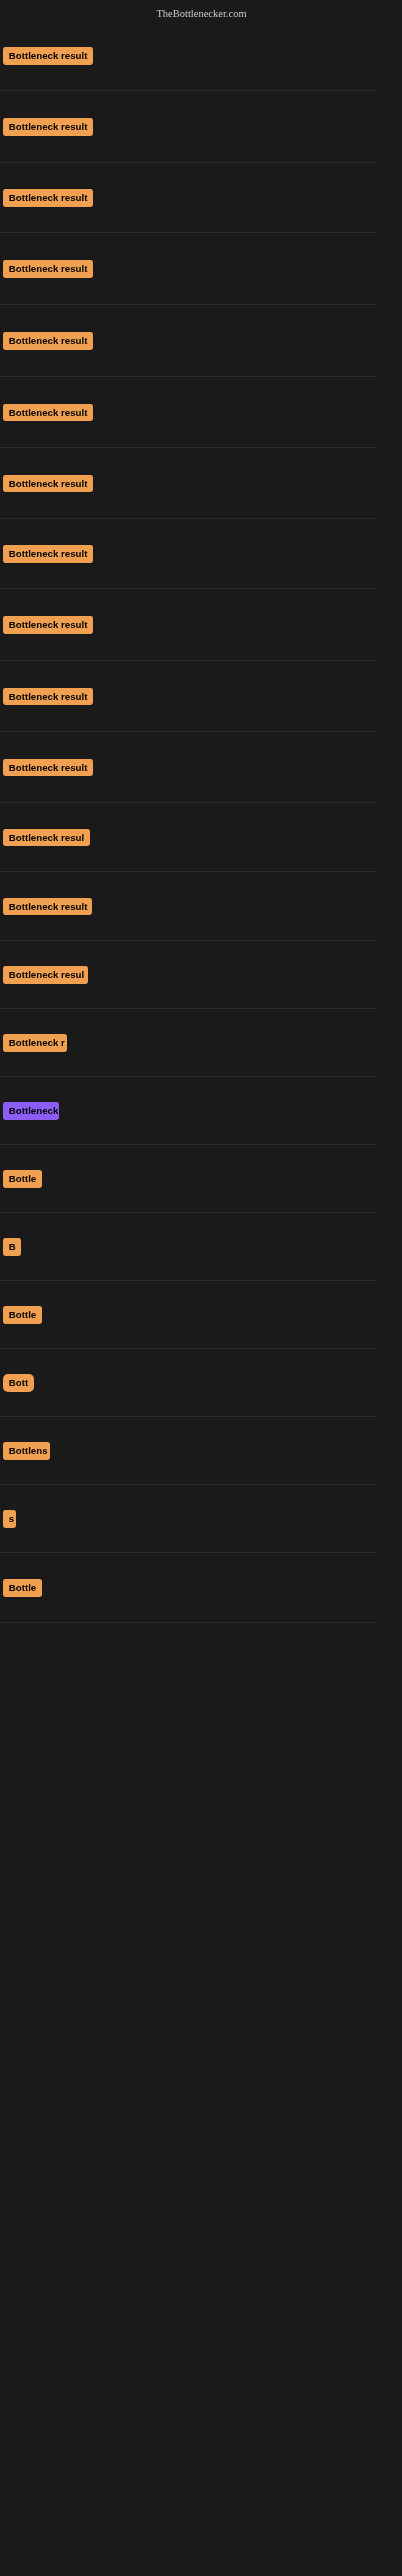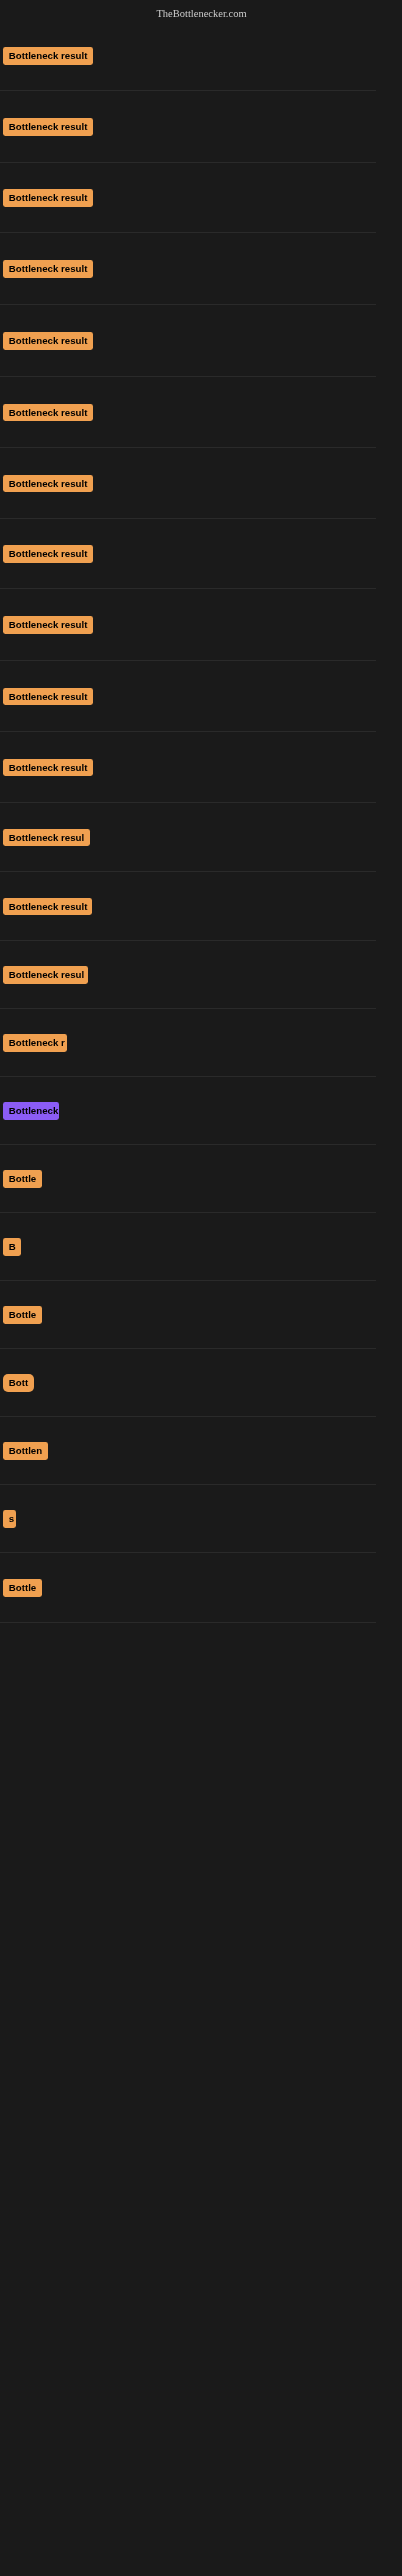--- a/index.html
+++ b/index.html
@@ -79,21 +79,21 @@
     <div style="position: relative; height: 68px; border-bottom: 0.8px solid rgb(42, 42, 42); display: flex; align-items: center; padding-left: 3.2px;">
       <span style="display: inline-block; background-color: rgb(240, 160, 80); color: rgb(0, 0, 0); font-size: 9.7px; font-weight: bold; padding: 3.2px 5.6px; border-radius: 2.4px; max-width: 17.7px; overflow: hidden; white-space: nowrap; cursor: pointer;">B</span>
     </div>
     <div style="position: relative; height: 68px; border-bottom: 0.8px solid rgb(42, 42, 42); display: flex; align-items: center; padding-left: 3.2px;">
       <span style="display: inline-block; background-color: rgb(240, 160, 80); color: rgb(0, 0, 0); font-size: 9.7px; font-weight: bold; padding: 3.2px 5.6px; border-radius: 2.4px; max-width: 40px; overflow: hidden; white-space: nowrap; cursor: pointer;">Bottle</span>
     </div>
     <div style="position: relative; height: 68px; border-bottom: 0.8px solid rgb(42, 42, 42); display: flex; align-items: center; padding-left: 3.2px;">
       <span style="display: inline-block; background-color: rgb(240, 160, 80); color: rgb(0, 0, 0); font-size: 9.7px; font-weight: bold; padding: 3.2px 5.6px; border-radius: 5px; max-width: 31px; overflow: hidden; white-space: nowrap; cursor: pointer;">Bott</span>
     </div>
     <div style="position: relative; height: 68px; border-bottom: 0.8px solid rgb(42, 42, 42); display: flex; align-items: center; padding-left: 3.2px;">
-      <span style="display: inline-block; background-color: rgb(240, 160, 80); color: rgb(0, 0, 0); font-size: 9.7px; font-weight: bold; padding: 3.2px 5.6px; border-radius: 2.4px; max-width: 47px; overflow: hidden; white-space: nowrap; cursor: pointer;">Bottlen</span>
+      <span style="display: inline-block; background-color: rgb(240, 160, 80); color: rgb(0, 0, 0); font-size: 9.7px; font-weight: bold; padding: 3.2px 5.6px; border-radius: 2.4px; max-width: 47px; overflow: hidden; white-space: nowrap; cursor: pointer;">Bottlens</span>
     </div>
     <div style="position: relative; height: 68px; border-bottom: 0.8px solid rgb(42, 42, 42); display: flex; align-items: center; padding-left: 3.2px;">
       <span style="display: inline-block; background-color: rgb(240, 160, 80); color: rgb(0, 0, 0); font-size: 9.7px; font-weight: bold; padding: 3.2px 5.6px; border-radius: 2.4px; max-width: 13px; overflow: hidden; white-space: nowrap; cursor: pointer;">s</span>
     </div>
     <div style="position: relative; height: 70px; border-bottom: 0.8px solid rgb(42, 42, 42); display: flex; align-items: center; padding-left: 3.2px;">
       <span style="display: inline-block; background-color: rgb(240, 160, 80); color: rgb(0, 0, 0); font-size: 9.7px; font-weight: bold; padding: 3.2px 5.6px; border-radius: 2.4px; max-width: 40px; overflow: hidden; white-space: nowrap; cursor: pointer;">Bottle</span>
     </div>
     <div style="height: 886px;"></div>
   </div>
 

